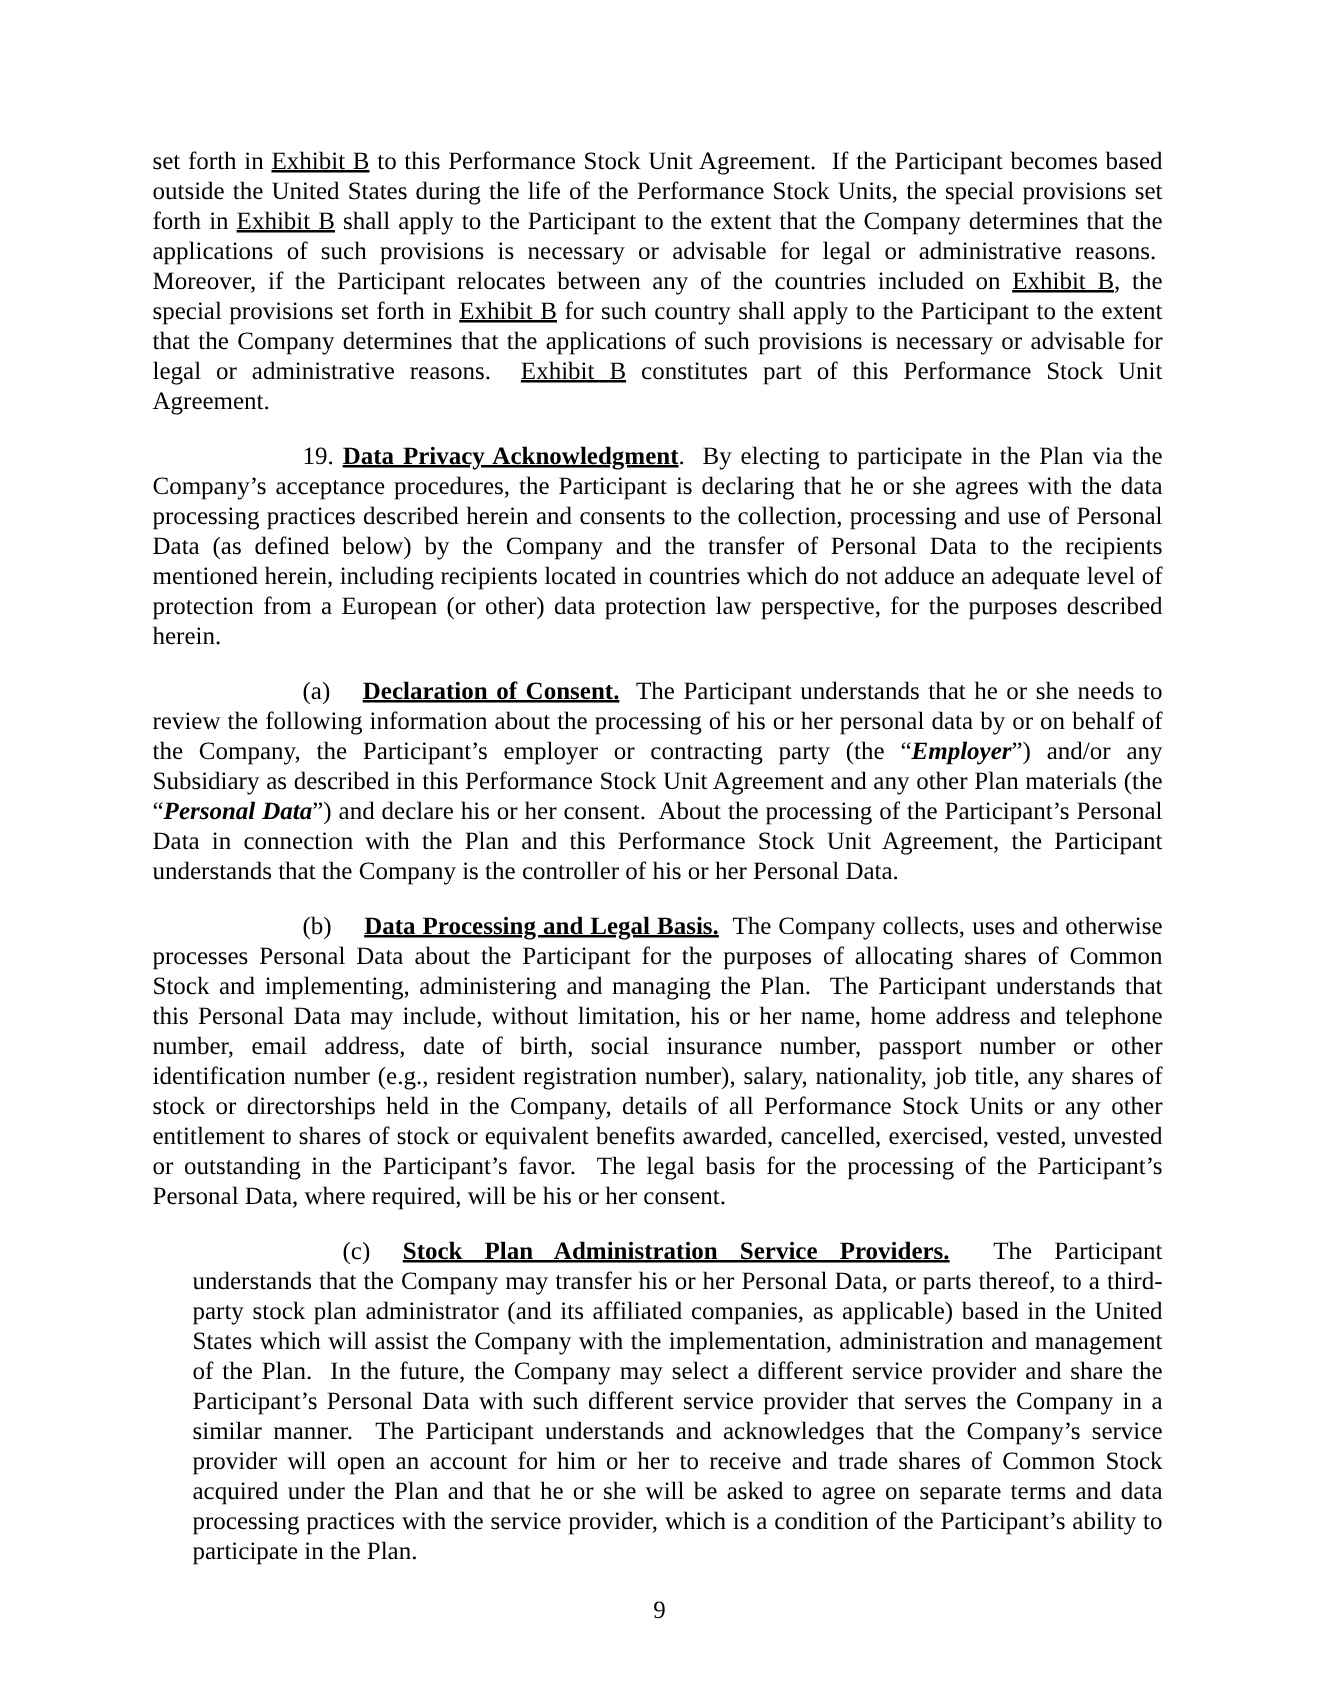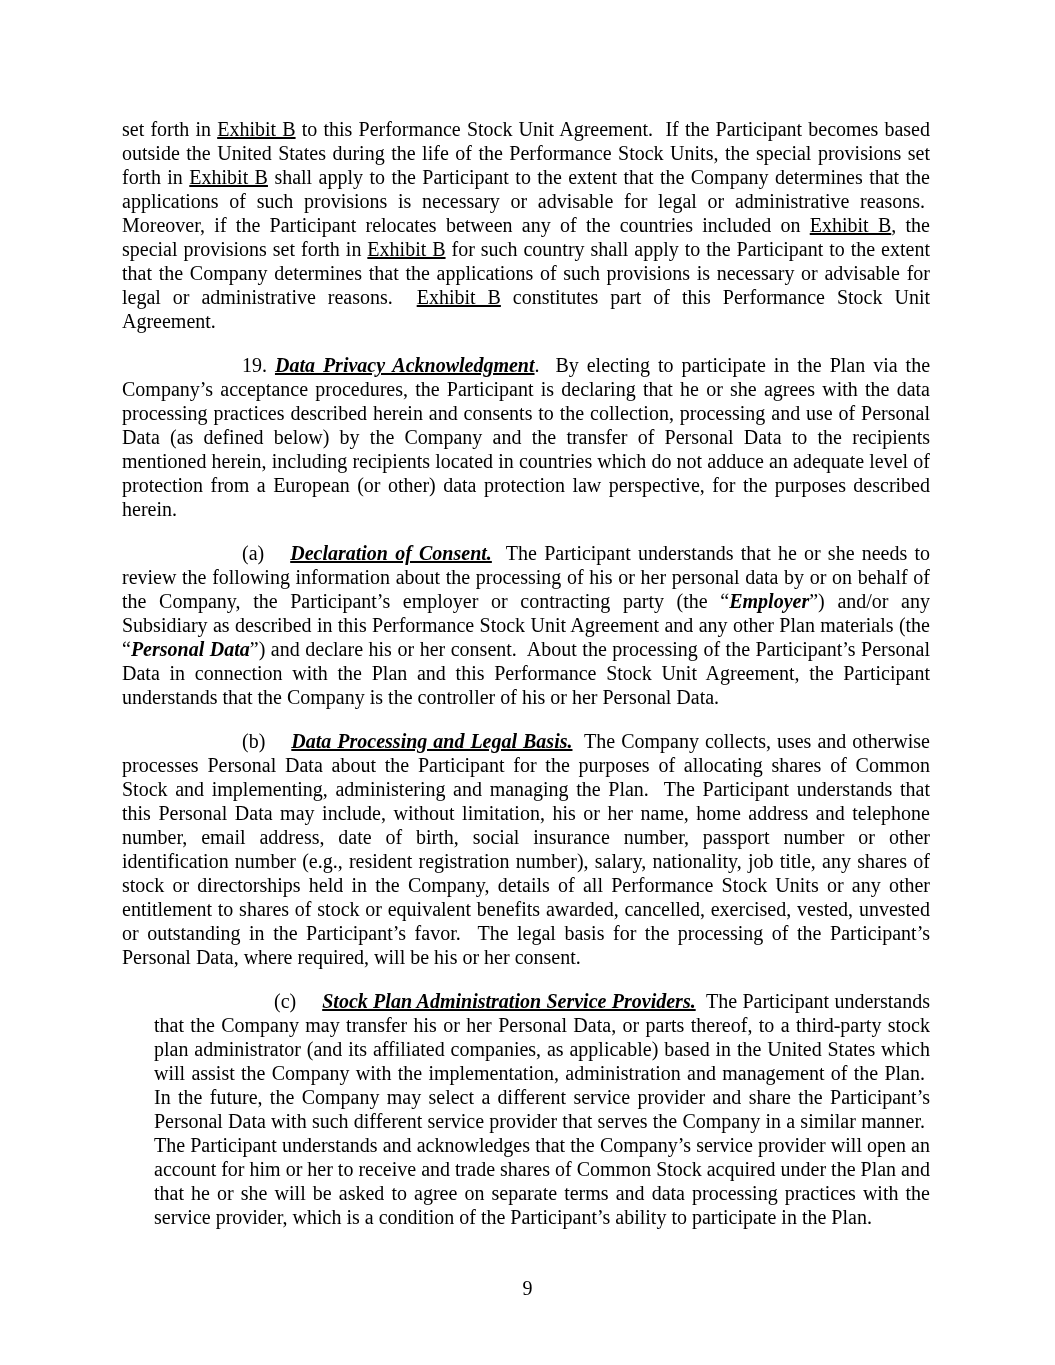--- a/index.html
+++ b/index.html
@@ -17,23 +17,23 @@
     left: 122px;
     top: 117px;
     width: 808px;
     font-size: 20px;
     line-height: 24px;
     text-align: justify;
   }
   .para { margin: 0 0 20px 0; }
   .para.indent { text-indent: 120px; }
   .para:last-child { margin-bottom: 0; margin-left: 32px; }
-  span.b { font-weight: bold; font-style: italic; }
+  span.b { font-weight: bold; }
   span.u { text-decoration: underline; }
-  span.i { }
+  span.i { font-style: italic; }
   .tab { display: inline-block; width: 26px; }
   .footer {
     position: absolute;
     top: 1276px;
     left: 0;
     width: 100%;
     text-align: center;
     font-size: 20px;
     line-height: 24px;
   }

